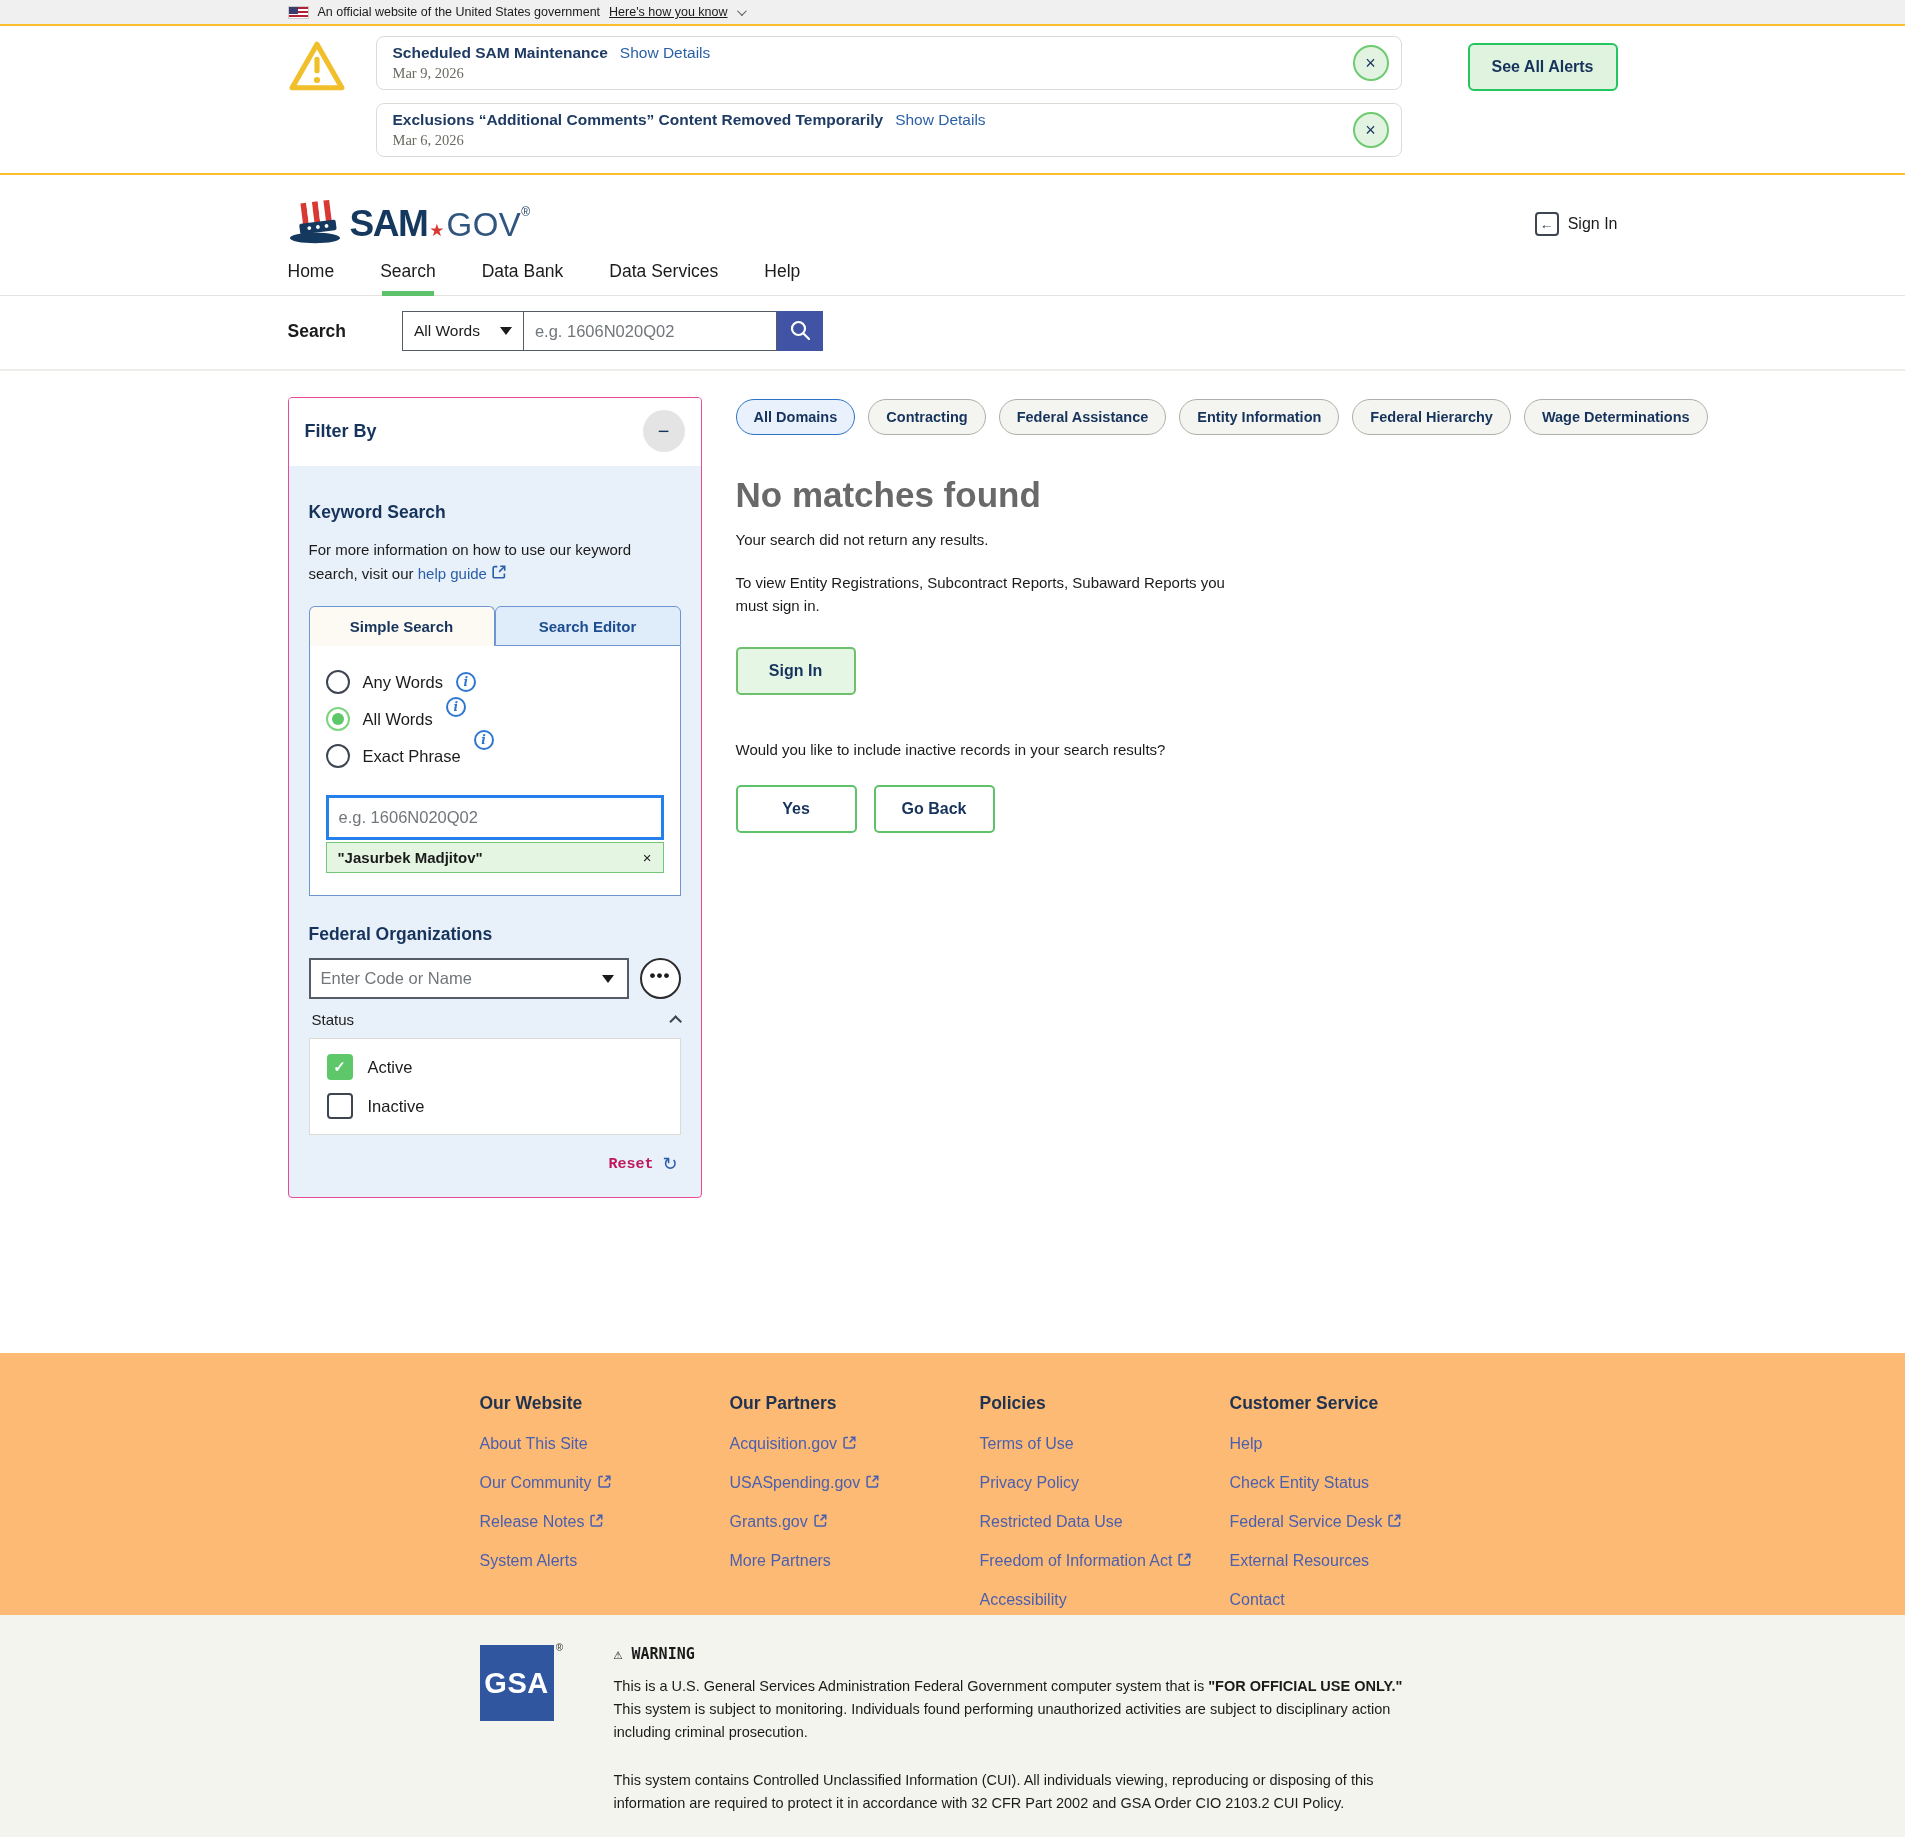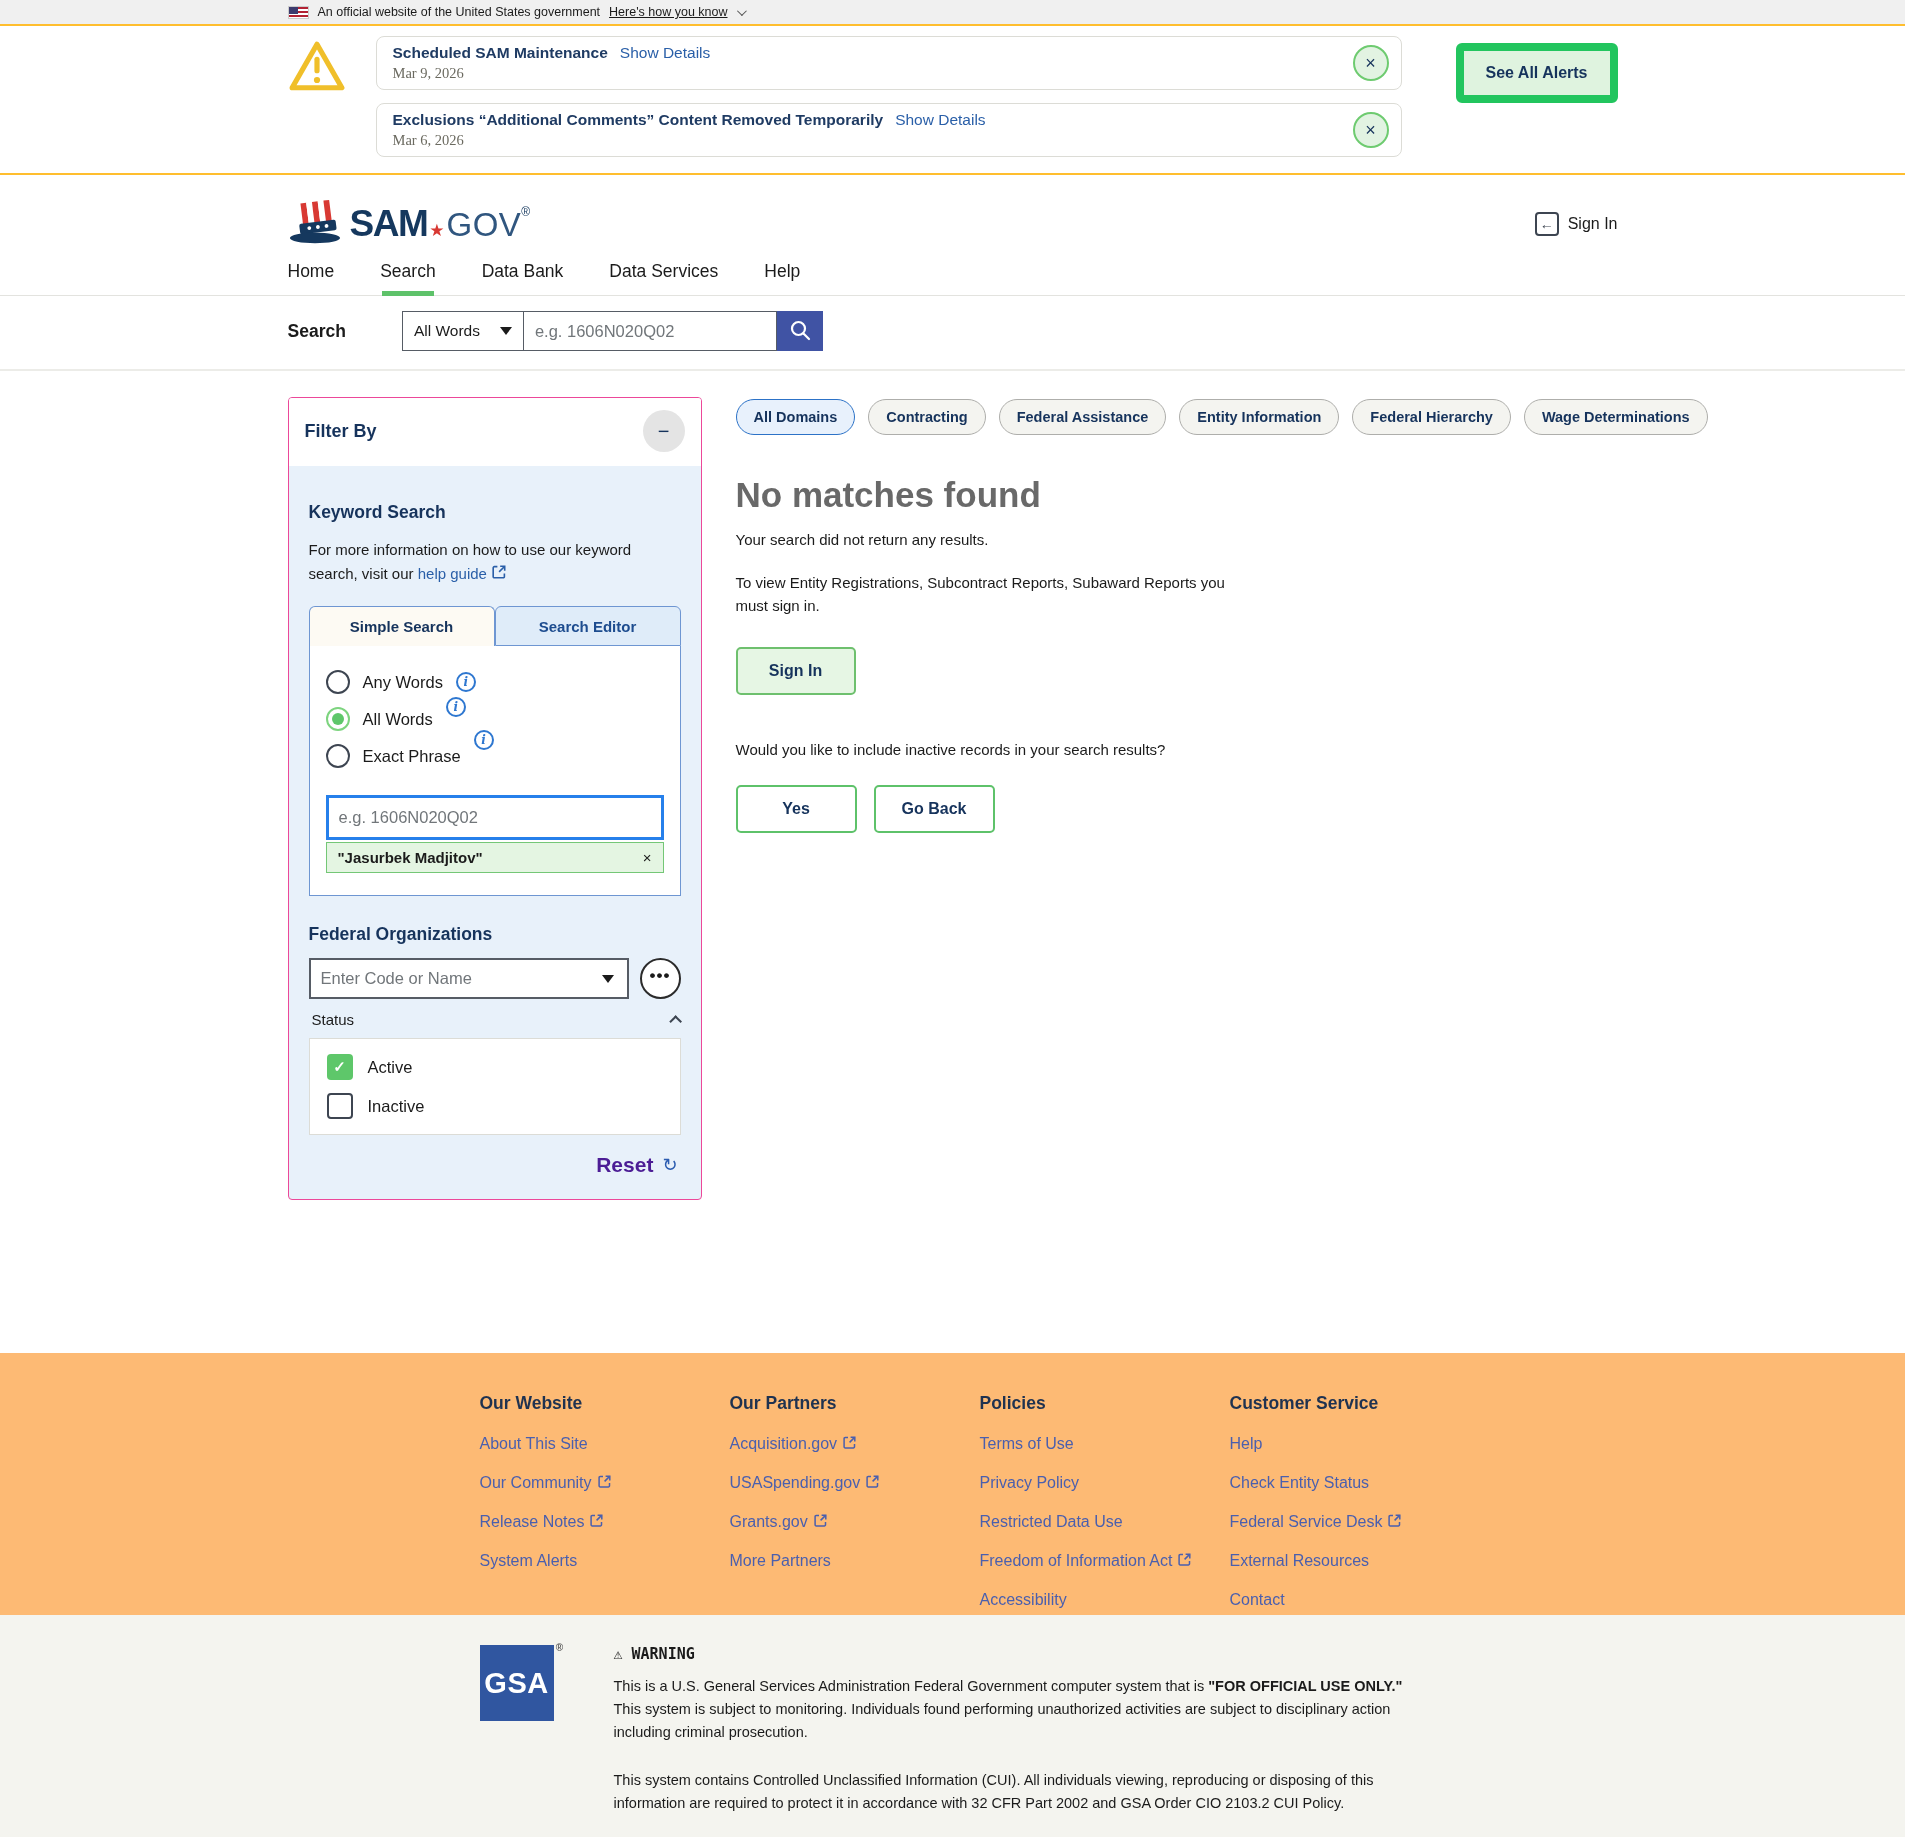--- a/index.html
+++ b/index.html
@@ -31,21 +31,21 @@
   .alert-card { display:flex; justify-content:space-between; align-items:center;
     border:1px solid #dcdcd6; border-radius:8px; padding:7px 12px 7px 16px; min-height:54px; background:#fff; }
   .alert-line { display:flex; align-items:baseline; gap:12px; }
   .alert-title { font-weight:700; font-size:15.5px; color:#1f3b63; }
   .alert-link { font-weight:400; font-size:15.5px; color:#2a5fa8; }
   .alert-date { font-size:14.5px; color:#6b6a60; margin-top:3px; font-family:"Liberation Serif", serif;}
   .alert-close { width:36px; height:36px; border-radius:50%; background:#e2f3e2;
     border:2px solid #6ecb70; color:#16335c; font-size:18px; line-height:1;
     display:flex; align-items:center; justify-content:center; }
   .see-all { margin-left:auto; align-self:flex-start; margin-top:7px;
-    background:#dff3df; border:8px solid #22c55e; border-radius:6px;
+    background:#dff3df; border:2px solid #22c55e; border-radius:6px;
     padding:13px 22px; font-weight:700; font-size:16px; color:#16335c; }
 
   
   .site-header { padding:24px 0 6px; }
   .header-inner { display:flex; justify-content:space-between; align-items:center; }
   .brand { display:flex; align-items:center; gap:8px; }
   .brand-text { display:flex; align-items:baseline; }
   .brand-sam { font-size:37px; font-weight:800; color:#15385e; letter-spacing:-1.5px; }
   .brand-star { color:#d83933; font-size:17px; margin:0 2px; }
   .brand-gov { font-size:33px; font-weight:400; color:#30567f; letter-spacing:0.5px; }
@@ -129,21 +129,21 @@
     transform:rotate(-45deg) translateY(3px); }
   .status-box { background:#fff; border:1px solid #dcdcd6; padding:15px 17px; display:flex;
     flex-direction:column; gap:13px; }
   .check-row { display:flex; align-items:center; gap:15px; }
   .checkbox { width:26px; height:26px; border-radius:4px; flex:0 0 26px; }
   .checkbox.checked { background:#5ec76a; color:#fff; display:flex; align-items:center;
     justify-content:center; font-size:15px; font-weight:700; }
   .checkbox.unchecked { background:#fff; border:2px solid #3d4551; }
   .check-label { font-size:16.5px; }
   .reset-row { display:flex; justify-content:flex-end; align-items:center; gap:9px; padding:18px 3px 6px; }
-  .reset-link { color:#4c1d95; font-weight:700; font-size:21px; }
+  .reset-link { color:#be185d; font-weight:700; font-size:15px;font-family:Liberation Mono, monospace; }
   .reset-icon { color:#2b5cb0; font-size:18px; }
 
   
   .results { flex:1; padding-top:2px; }
   .pills { display:flex; gap:13px; margin-bottom:40px; }
   .pill { padding:9px 17px; border-radius:20px; font-weight:700; font-size:14.5px; color:#16335c;
     background:#f4f4f0; border:1px solid #aeaeab; white-space:nowrap; }
   .pill.selected { background:#e8f1fc; border-color:#2c72c7; }
   .res-heading { font-size:35px; font-weight:700; color:#696969; margin:6px 0 16px; }
   .res-msg { font-size:15px; margin:0 0 24px; }

